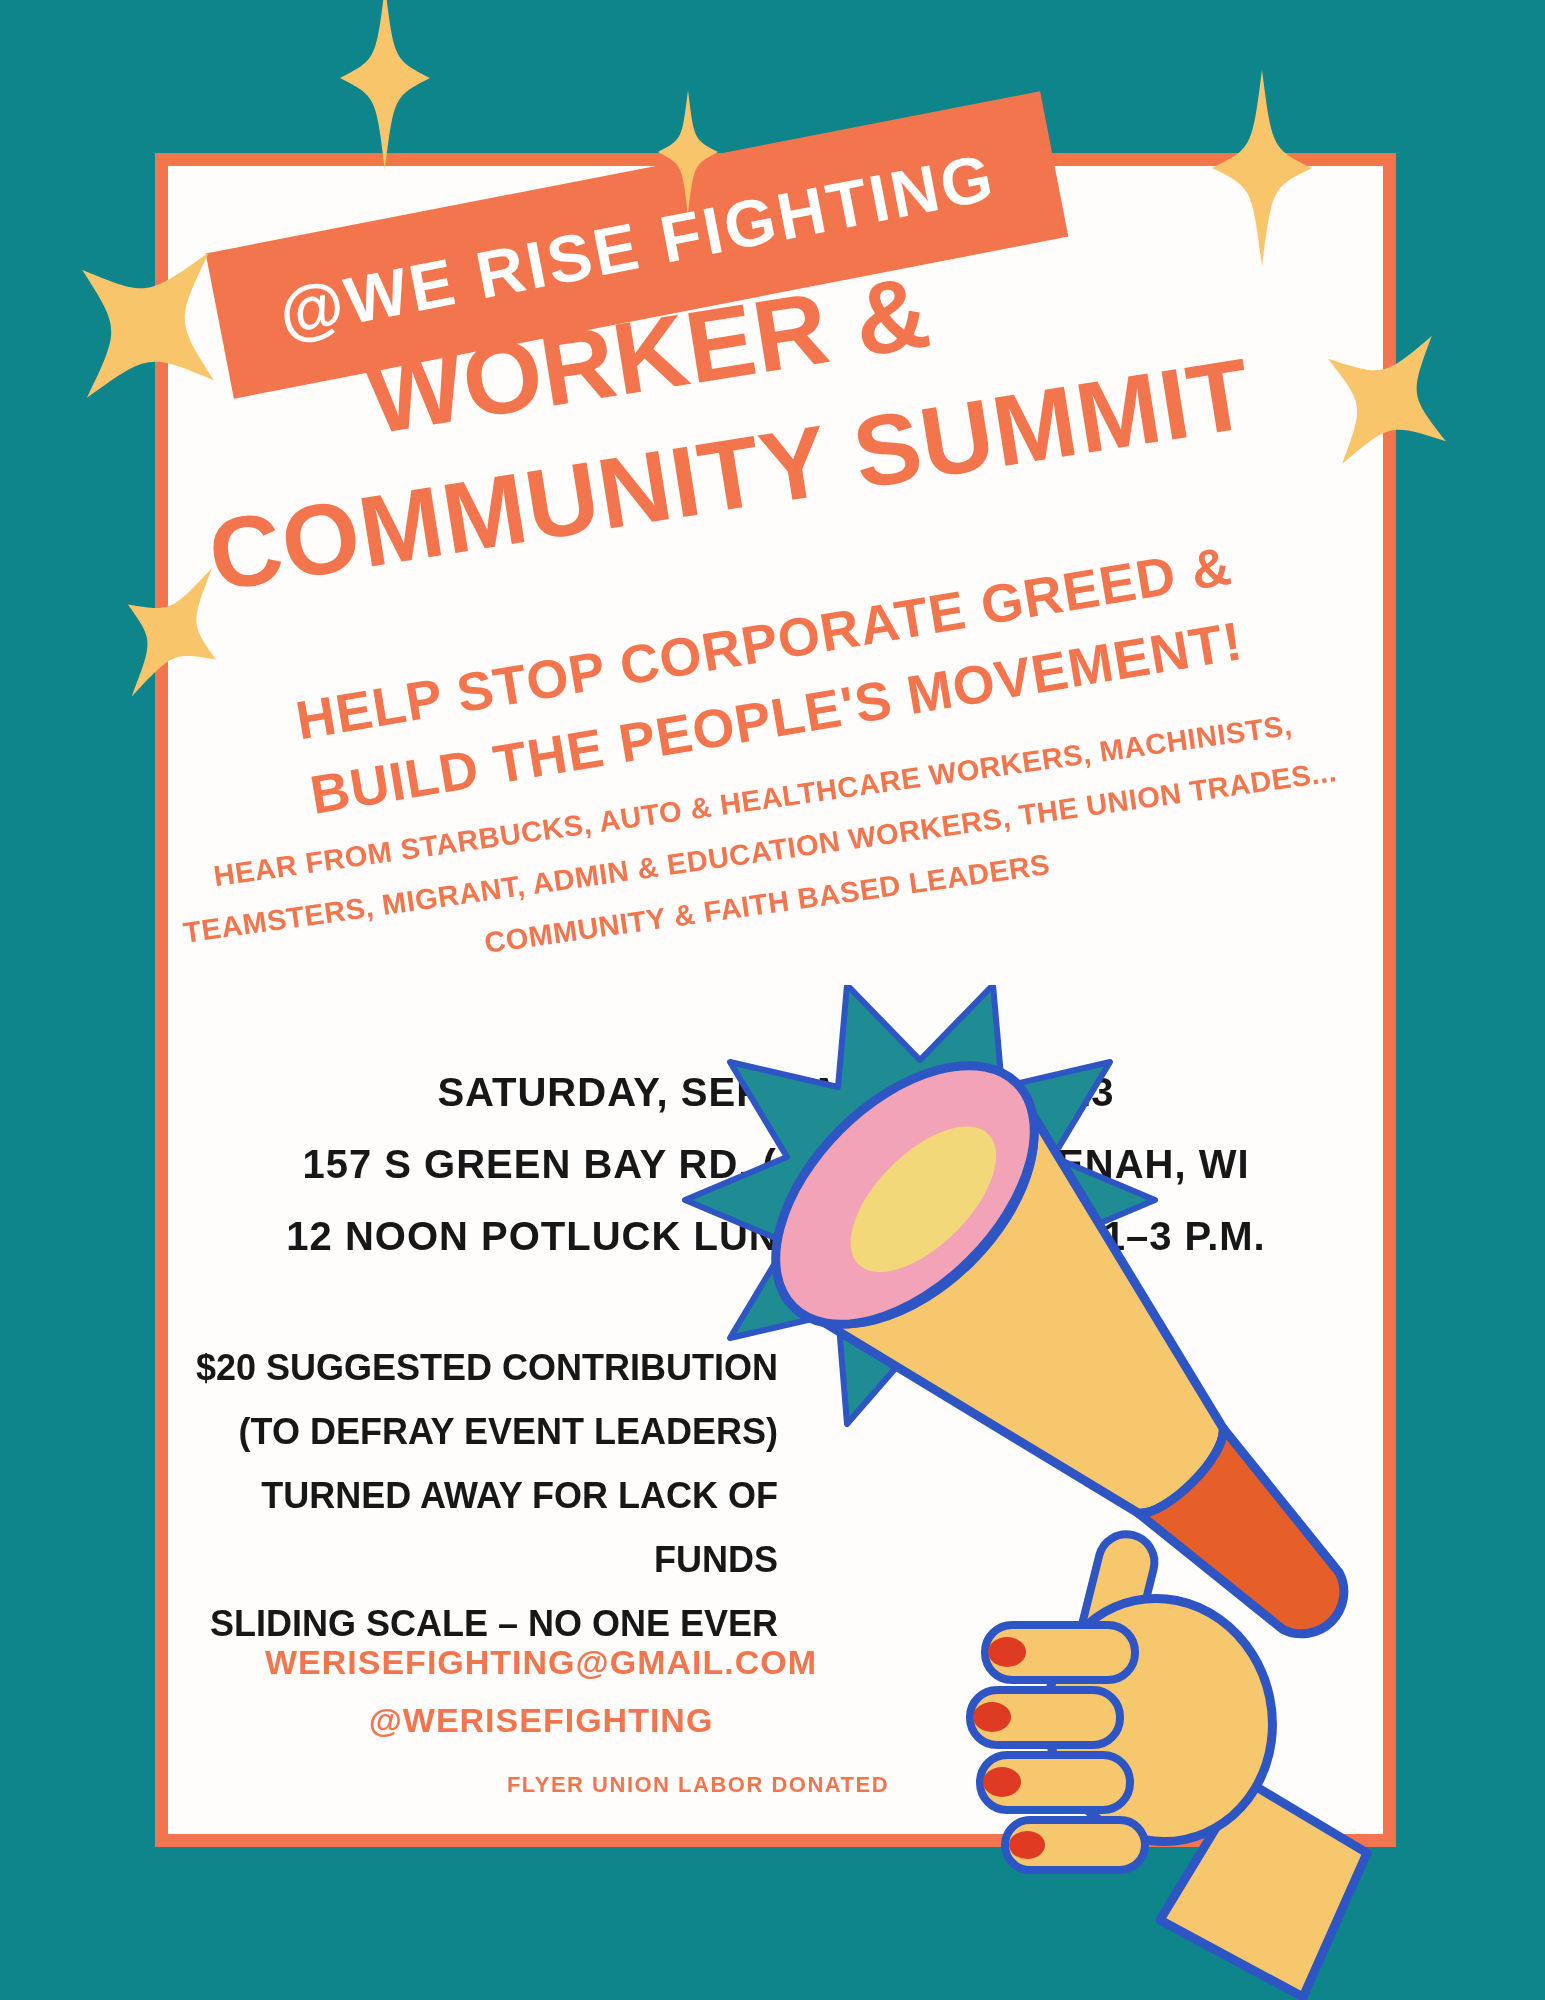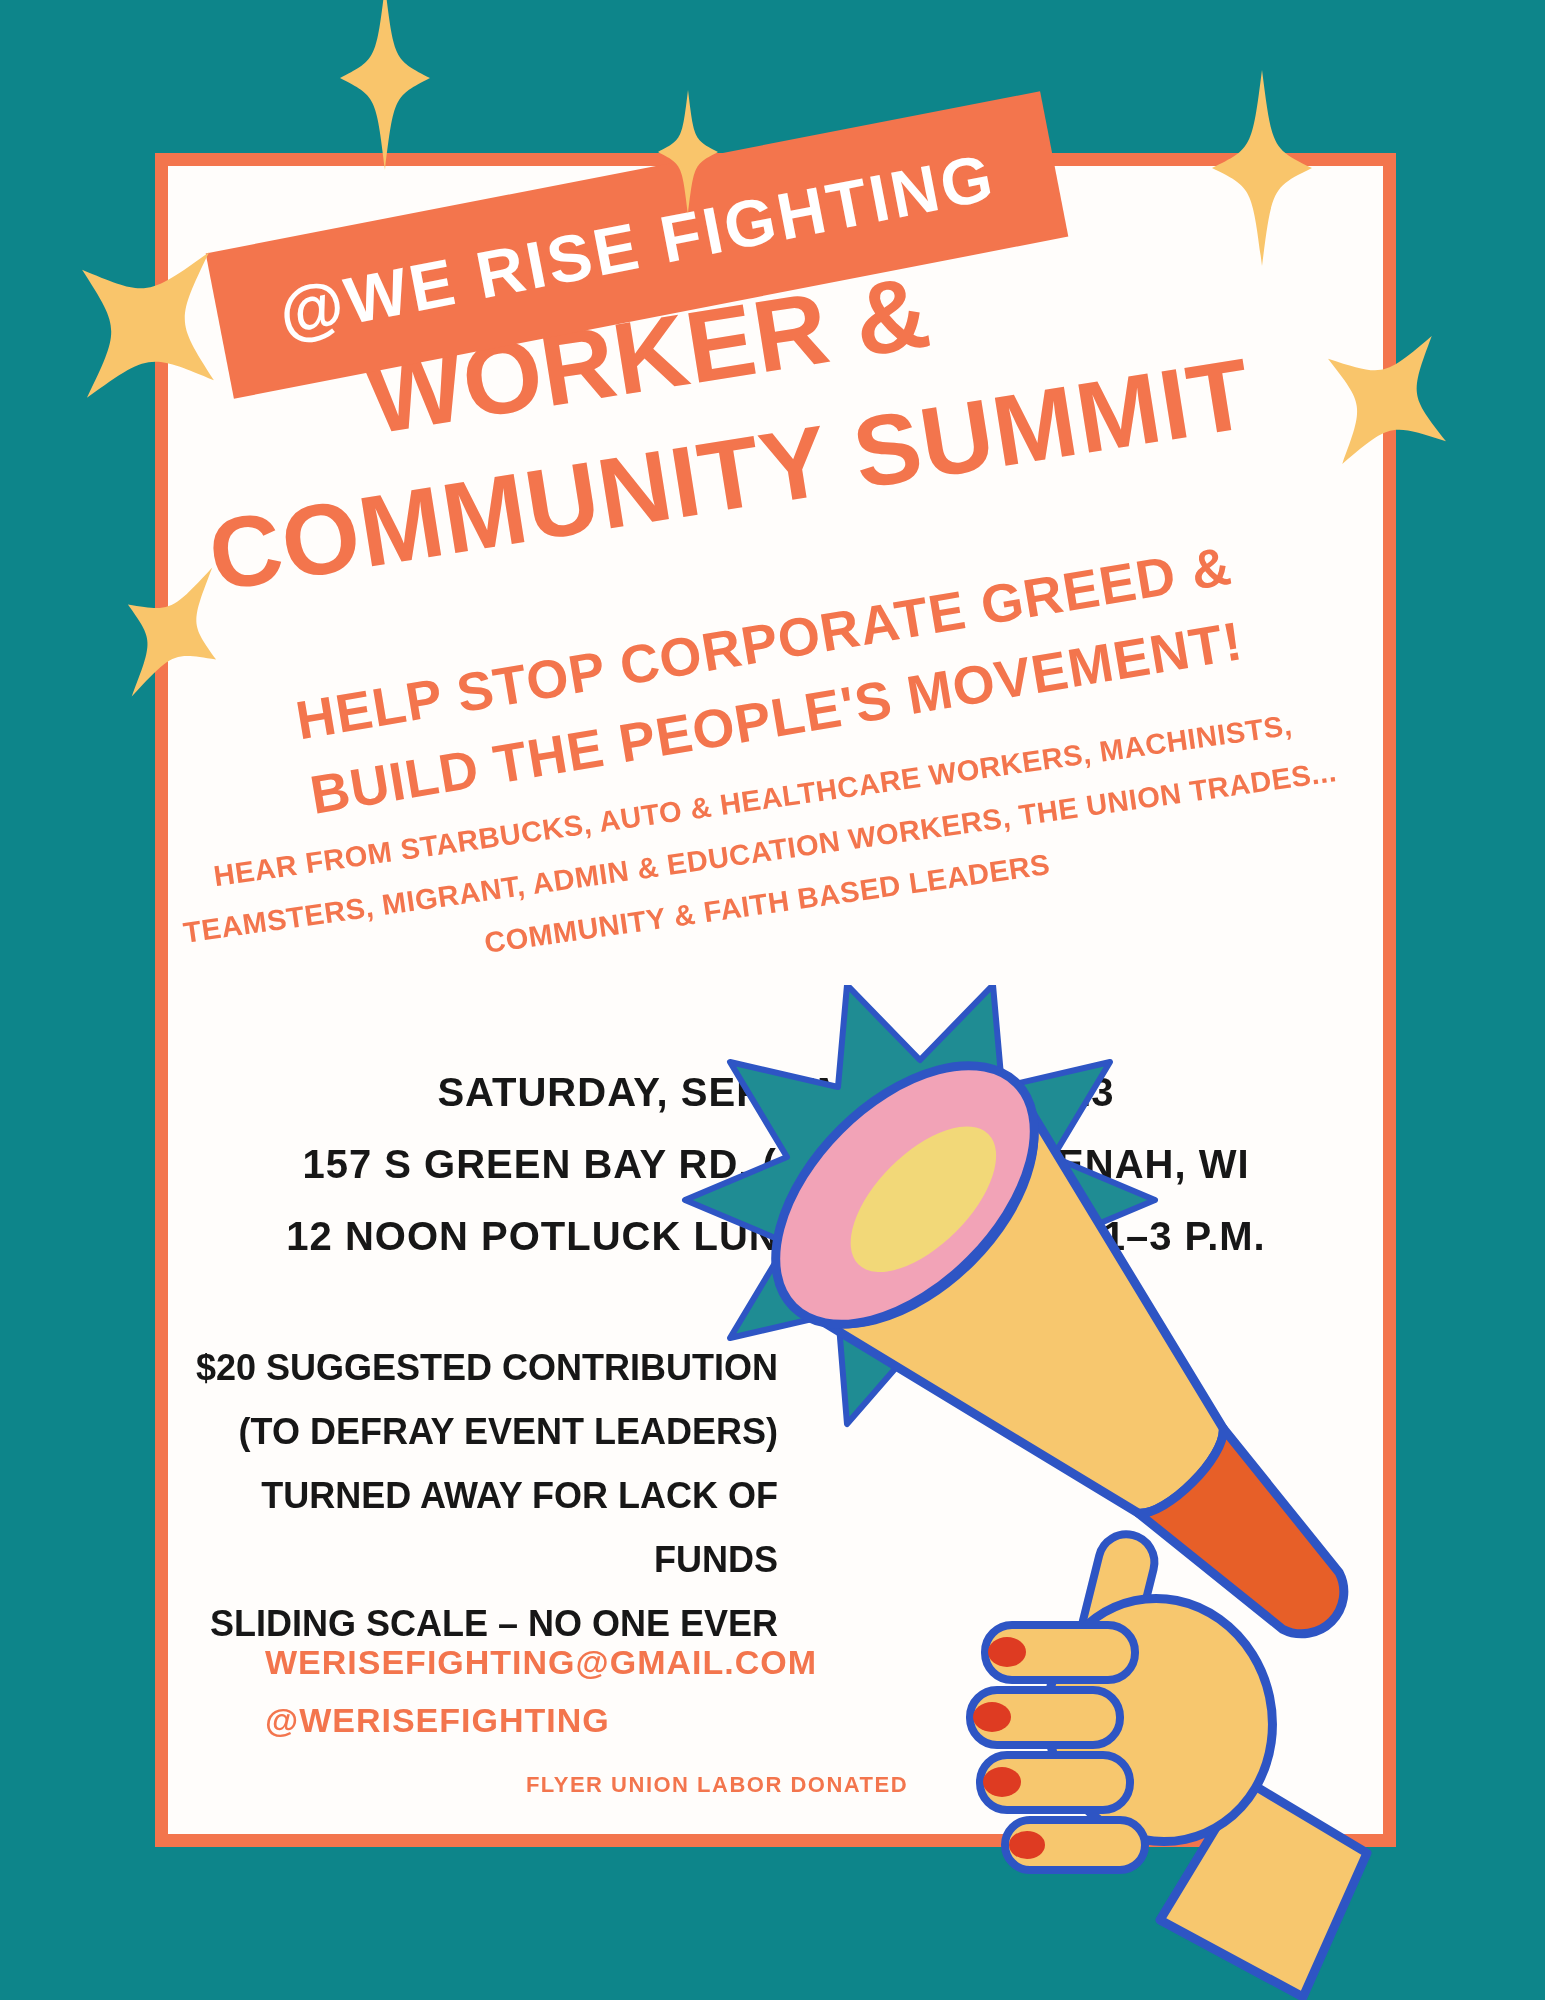--- a/index.html
+++ b/index.html
@@ -34,26 +34,26 @@
   .event-block{
     position:absolute;left:167px;top:1056px;width:1218px;text-align:center;
     color:var(--text_black,#171717);font-weight:700;font-size:40px;line-height:72px;
     letter-spacing:1px;z-index:2;white-space:nowrap;
   }
   .contrib-block{
     position:absolute;left:158px;top:1336px;width:620px;text-align:right;
     color:var(--text_black,#171717);font-weight:700;font-size:36px;line-height:64px;z-index:2;
   }
   .contact-block{
-    position:absolute;left:265px;top:1633px;text-align:left;
+    position:absolute;left:265px;top:1633px;text-align:center;
     color:var(--accent_orange,#F3754D);font-weight:700;font-size:34px;line-height:58px;
     letter-spacing:1px;z-index:2;white-space:nowrap;
   }
   .footer-note{
-    position:absolute;left:467px;top:1772px;width:500px;text-align:center;
+    position:absolute;left:448px;top:1772px;width:500px;text-align:center;
     color:var(--accent_orange,#F3754D);font-weight:700;font-size:22px;letter-spacing:1.5px;z-index:2;
   }
   svg.stars{position:absolute;left:0;top:0;z-index:6;pointer-events:none;}
   svg.megaphone{position:absolute;left:655px;top:985px;z-index:5;}
 </style>
 </head>
 <body>
 
 <div class="canvas">
 

